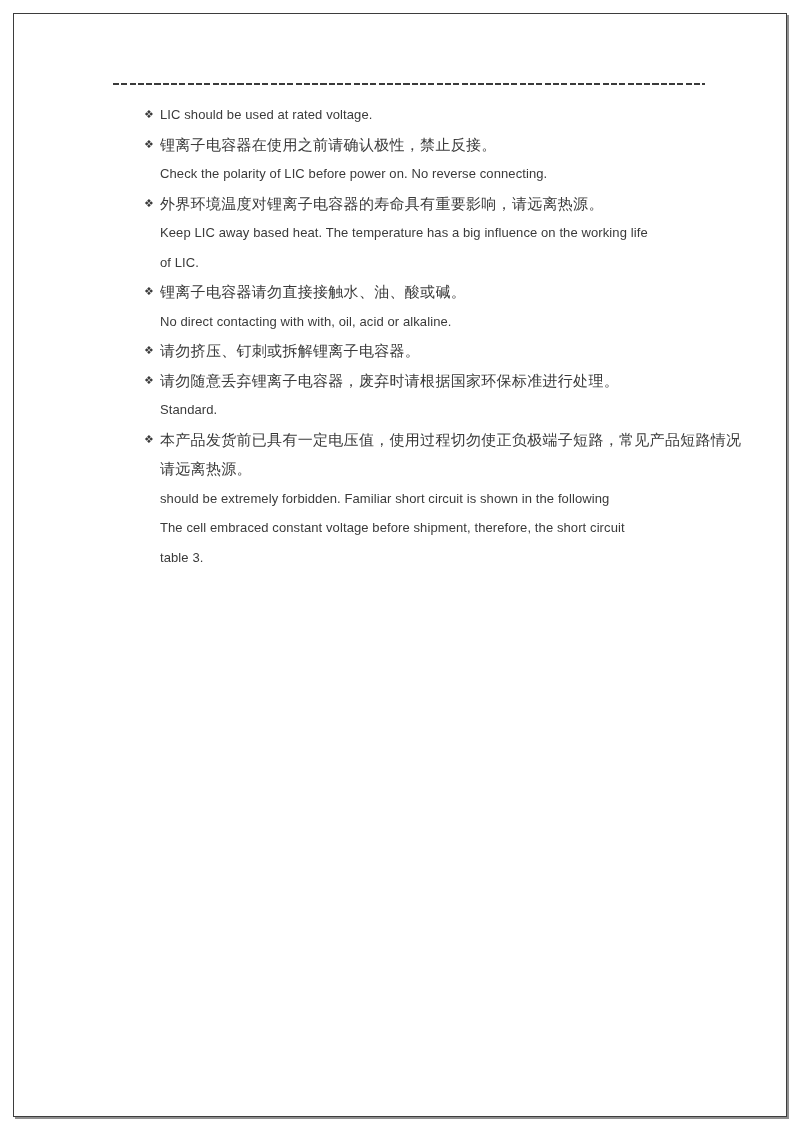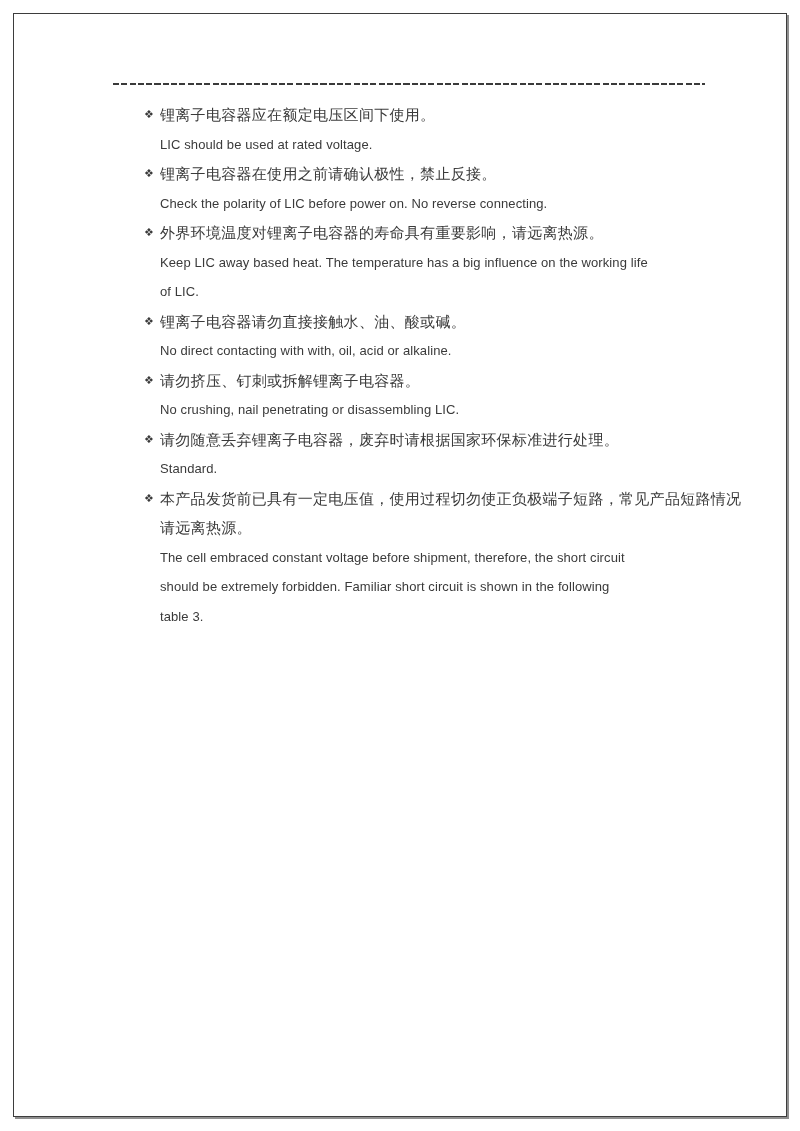--- a/index.html
+++ b/index.html
@@ -70,21 +70,20 @@
 
 <div class="page">
   <div class="page-border"></div>
   <div class="dashed-divider"></div>
 
   <div class="content">
 
     <section>
       <div class="line zh">
         <span class="bullet">❖</span>
-        <span>锂离子电容器应在额定电压区间下使用。</span>
       </div>
       <div class="line en">LIC should be used at rated voltage.</div>
     </section>
 
     <section>
       <div class="line zh">
         <span class="bullet">❖</span>
         <span>锂离子电容器在使用之前请确认极性，禁止反接。</span>
       </div>
       <div class="line en">Check the polarity of LIC before power on. No reverse connecting.</div>
@@ -105,36 +104,35 @@
         <span>锂离子电容器请勿直接接触水、油、酸或碱。</span>
       </div>
       <div class="line en">No direct contacting with with, oil, acid or alkaline.</div>
     </section>
 
     <section>
       <div class="line zh">
         <span class="bullet">❖</span>
         <span>请勿挤压、钉刺或拆解锂离子电容器。</span>
       </div>
-      <div class="line en">No crushing, nail penetrating or disassembling LIC.</div>
     </section>
 
     <section>
       <div class="line zh">
         <span class="bullet">❖</span>
         <span>请勿随意丢弃锂离子电容器，废弃时请根据国家环保标准进行处理。</span>
       </div>
       <div class="line en">Standard.</div>
     </section>
 
     <section>
       <div class="line zh">
         <span class="bullet">❖</span>
         <span>本产品发货前已具有一定电压值，使用过程切勿使正负极端子短路，常见产品短路情况</span>
       </div>
       <div class="line zh">请远离热源。</div>
+      <div class="line en">should be extremely forbidden. Familiar short circuit is shown in the following</div>
       <div class="line en">The cell embraced constant voltage before shipment, therefore, the short circuit</div>
-      <div class="line en">should be extremely forbidden. Familiar short circuit is shown in the following</div>
       <div class="line en">table 3.</div>
     </section>
 
   </div>
 </div>
 
 </body></html>

